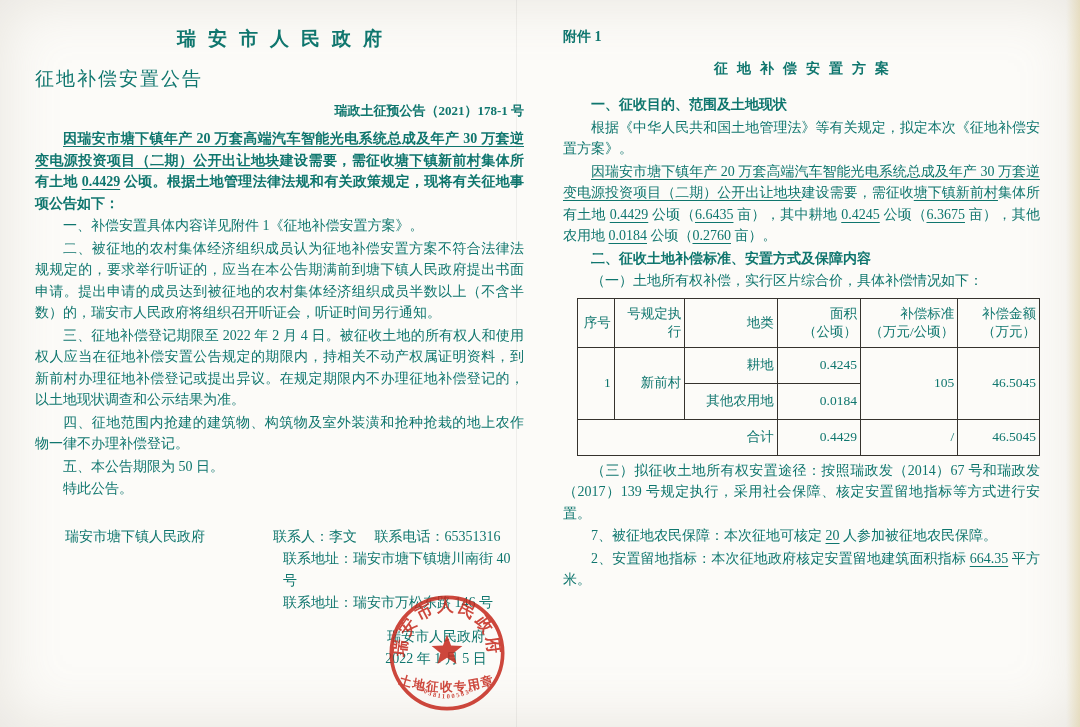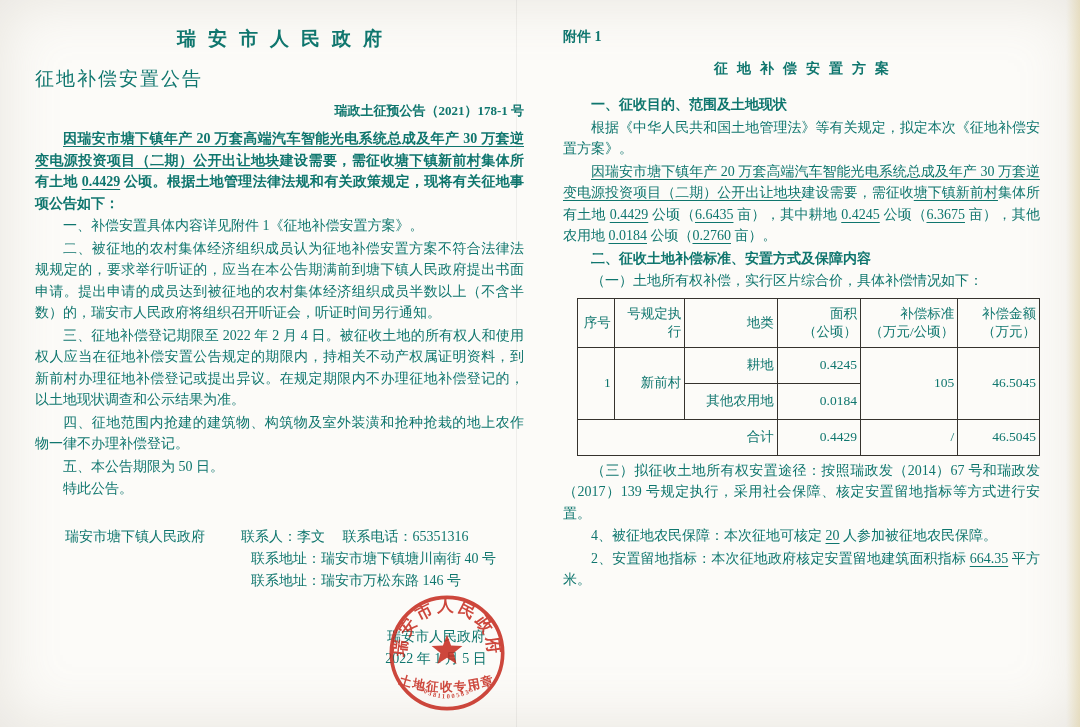--- a/index.html
+++ b/index.html
@@ -24,21 +24,21 @@
   .doc-no{text-align:right;font-size:13px;font-weight:bold;margin:0 0 8px 0;font-family:Liberation Serif, serif;}
   .body-text{font-size:14px;line-height:21.5px;text-align:justify;}
   .para{margin:0;text-indent:2em;}
   .para + .para{margin-top:1px;}
   .u{text-decoration:underline;text-underline-offset:3px;}
   .bold{font-weight:bold;}
   .attach-block{display:flex;margin:22px 0 0 38px;font-size:14px;line-height:23px;}
   .attach-label{white-space:nowrap;}
   .attach-items div{margin:0;}
   .contacts{margin:26px 0 0 30px;font-size:14px;line-height:22px;}
-  .contact-row{display:flex;margin-top:2px;}
+  .contact-row{display:flex;margin-top:2px;gap:32px;}
   .contact-row.addr-row{margin-top:0;}
   .contact-org{width:176px;flex:0 0 176px;}
   .contact-main span{margin-right:14px;}
   .contact-main.indent{padding-left:10px;}
   .signature{position:absolute;left:352px;top:626px;width:168px;text-align:center;
     font-size:14px;line-height:22px;z-index:1;}
   .seal{position:absolute;left:366px;top:572px;width:162px;height:162px;z-index:2;opacity:.85;}
   
   .attach-note{font-size:14px;font-weight:bold;margin:0 0 14px 0;}
   .plan-title{text-align:center;font-size:14px;font-weight:bold;letter-spacing:9px;
@@ -164,18 +164,18 @@
           <tr>
             <td colspan="3">合计</td>
             <td>0.4429</td>
             <td>/</td>
             <td>46.5045</td>
           </tr>
         </tbody>
       </table>
 
       <p class="para">（三）拟征收土地所有权安置途径：按照瑞政发（2014）67 号和瑞政发（2017）139 号规定执行，采用社会保障、核定安置留地指标等方式进行安置。</p>
-      <p class="para"><span>4、被征地农民保障：本次征地可核定 </span><span class="u">20</span><span> 人参加被征地农民保障。</span></p>
+      <p class="para"><span>7、被征地农民保障：本次征地可核定 </span><span class="u">20</span><span> 人参加被征地农民保障。</span></p>
       <p class="para"><span>2、安置留地指标：本次征地政府核定安置留地建筑面积指标 </span><span class="u">664.35</span><span> 平方米。</span></p>
     </div>
   </div>
 
 </div>
 
 </body></html>

